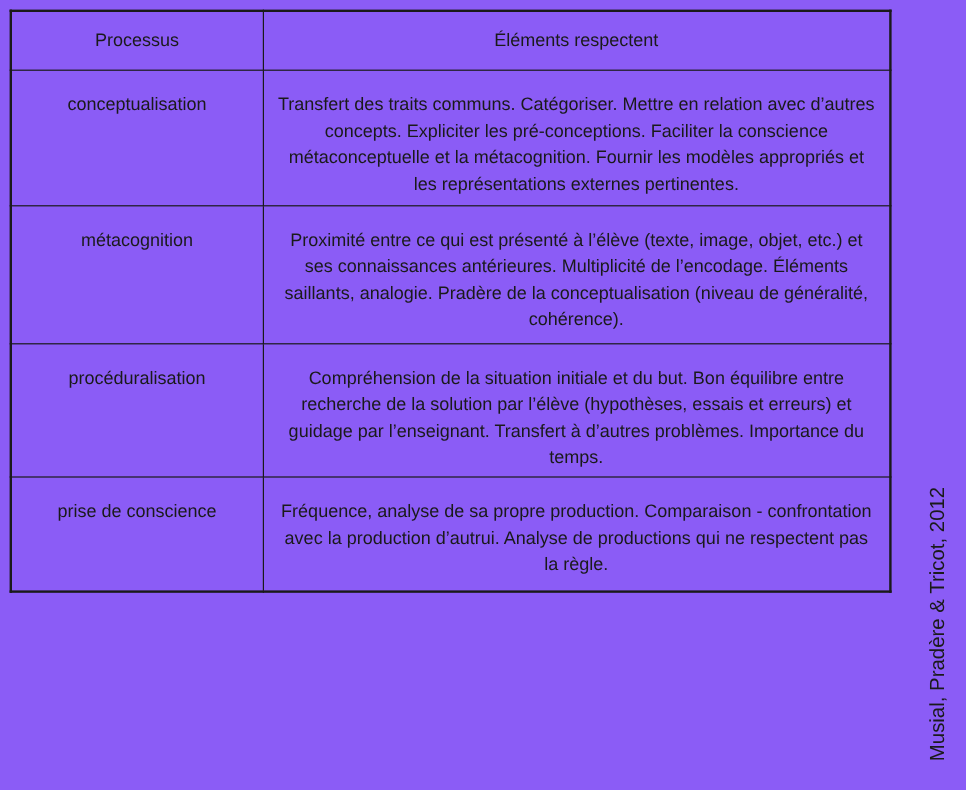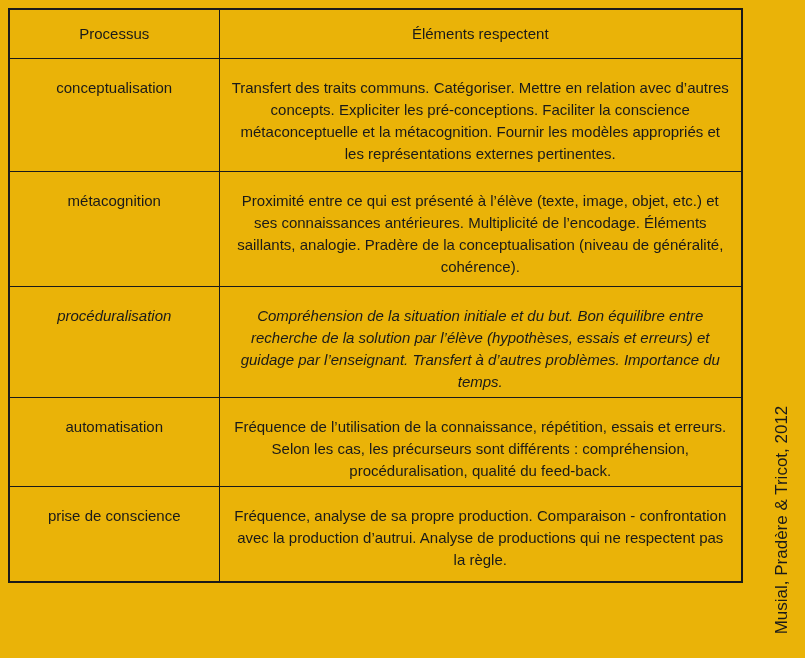--- a/index.html
+++ b/index.html
@@ -4,21 +4,21 @@
 <style>
   html, body {
     margin: 0;
     padding: 0;
     background: #ffffff;
   }
   .page {
     position: relative;
     width: 805px;
     height: 658px;
-    background: #eab308;
+    background: #8b5cf6;
     font-family: "Liberation Sans", sans-serif;
     color: #1a1a1a;
     overflow: hidden;
   }
   table.process-table {
     position: absolute;
     left: 8px;
     top: 8px;
     width: 733px;
     border-collapse: collapse;
@@ -42,21 +42,21 @@
     vertical-align: middle;
     padding: 0 8px;
   }
   .process-table td {
     vertical-align: top;
     padding: 18px 10px 4px 10px;
   }
   tr.rh-1 { height: 113px; }
   tr.rh-2 { height: 115px; }
   tr.rh-3 { height: 70px;  }
-  tr.rh-4 { height: 110px; font-style: italic; }
+  tr.rh-4 { height: 110px; }
   tr.rh-5 { height: 88px;  }
   tr.rh-6 { height: 96px;  }
   .citation {
     position: absolute;
     left: 647px;
     top: 507px;
     width: 270px;
     height: 26px;
     transform: rotate(-90deg);
     font-size: 17px;
@@ -88,24 +88,20 @@
         <td>Transfert des traits communs. Catégoriser. Mettre en relation avec d’autres concepts. Expliciter les pré-conceptions. Faciliter la conscience métaconceptuelle et la métacognition. Fournir les modèles appropriés et les représentations externes pertinentes.</td>
       </tr>
       <tr class="rh-2">
         <td>métacognition</td>
         <td>Proximité entre ce qui est présenté à l’élève (texte, image, objet, etc.) et ses connaissances antérieures. Multiplicité de l’encodage. Éléments saillants, analogie. Pradère de la conceptualisation (niveau de généralité, cohérence).</td>
       </tr>
       <tr class="rh-4">
         <td>procéduralisation</td>
         <td>Compréhension de la situation initiale et du but. Bon équilibre entre recherche de la solution par l’élève (hypothèses, essais et erreurs) et guidage par l’enseignant. Transfert à d’autres problèmes. Importance du temps.</td>
       </tr>
-      <tr class="rh-5">
-        <td>automatisation</td>
-        <td>Fréquence de l’utilisation de la connaissance, répétition, essais et erreurs. Selon les cas, les précurseurs sont différents : compréhension, procéduralisation, qualité du feed-back.</td>
-      </tr>
       <tr class="rh-6">
         <td>prise de conscience</td>
         <td>Fréquence, analyse de sa propre production. Comparaison - confrontation avec la production d’autrui. Analyse de productions qui ne respectent pas la règle.</td>
       </tr>
     </tbody>
   </table>
 
   <div class="citation">Musial, Pradère &amp; Tricot, 2012</div>
 
 </div>

